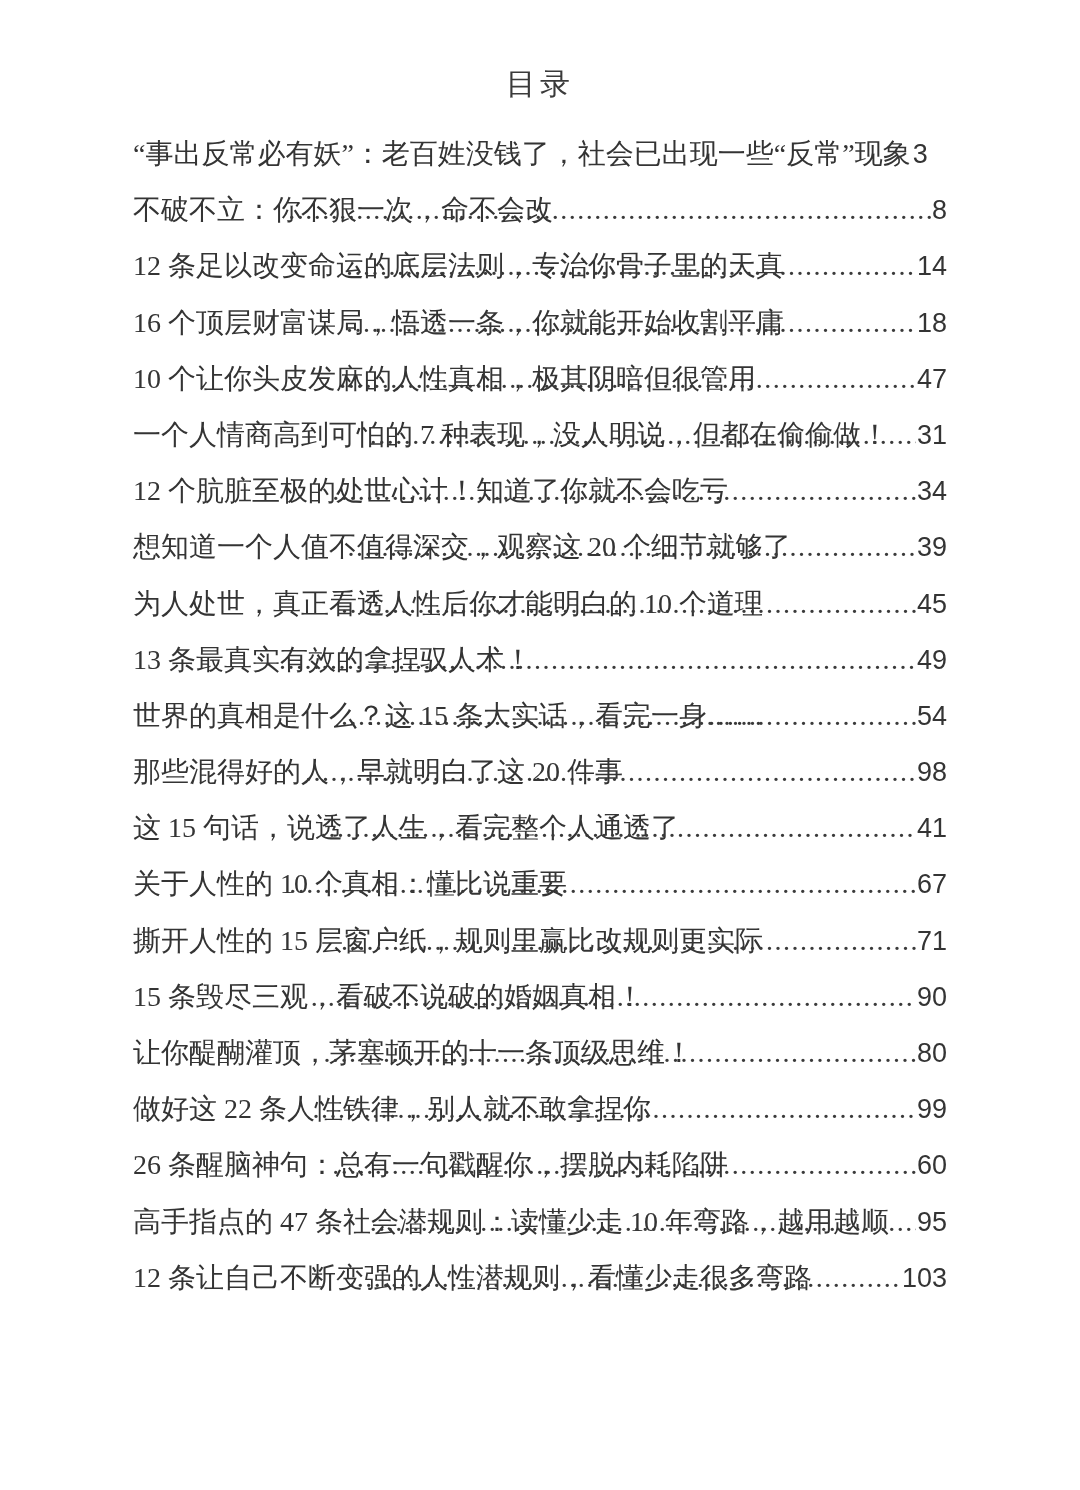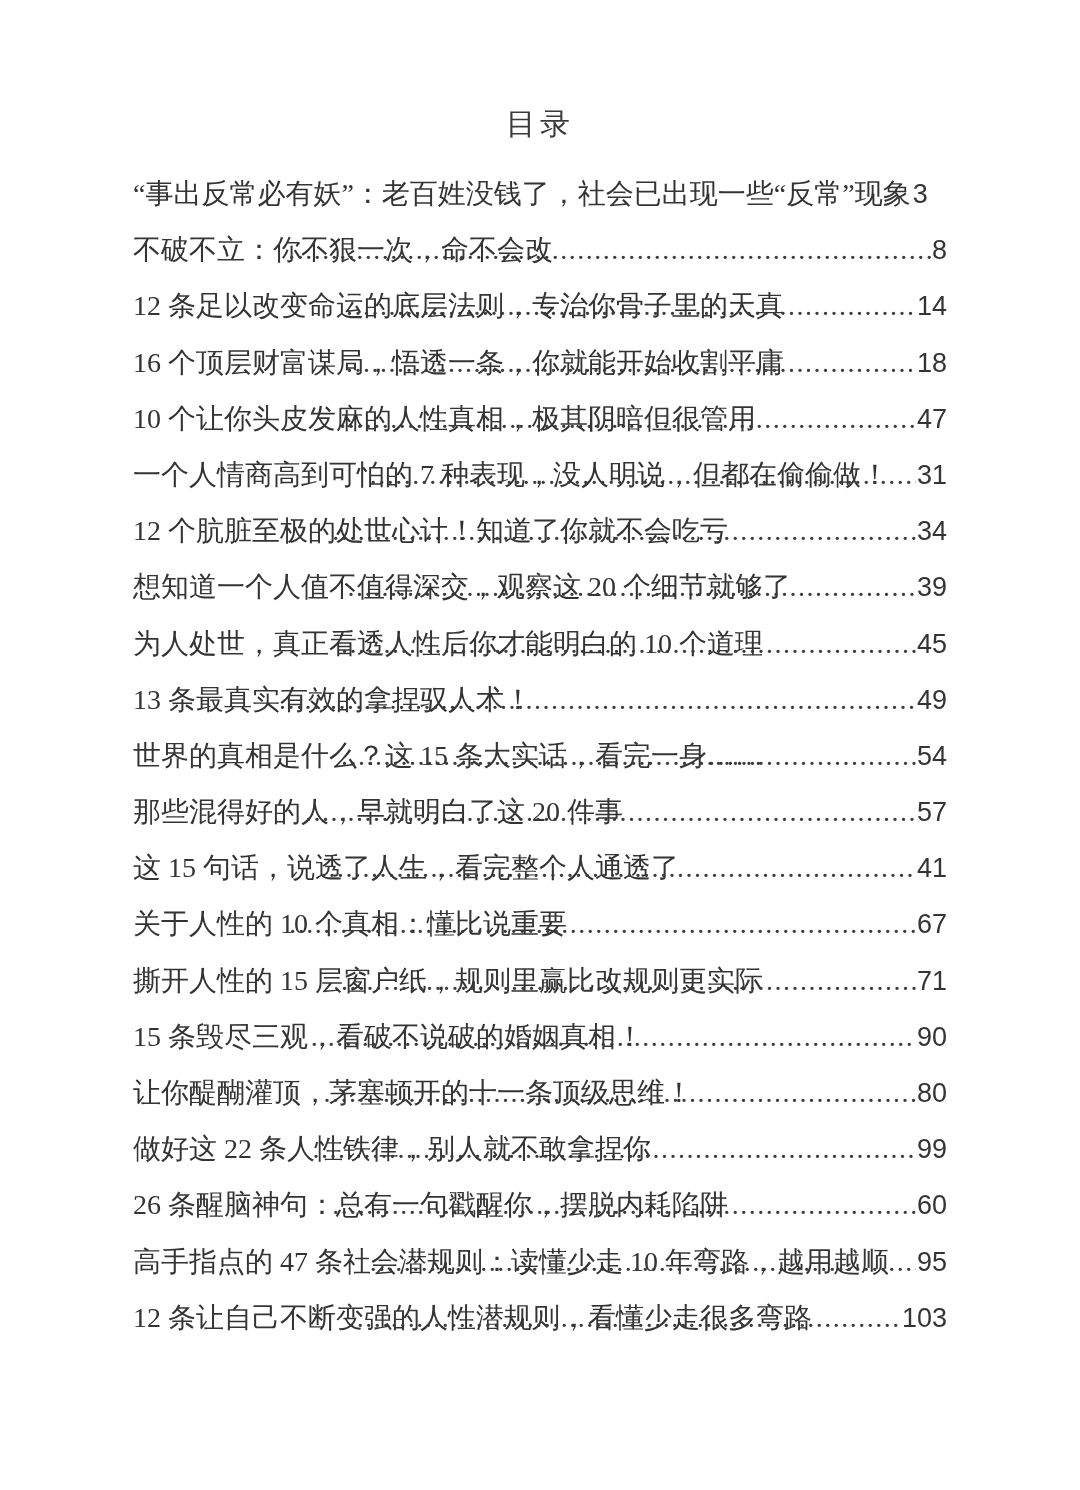--- a/index.html
+++ b/index.html
@@ -9,21 +9,21 @@
   }
   .doc-page {
     position: relative;
     width: 1080px;
     height: 1490px;
     background: #ffffff;
     font-family: "Liberation Serif", "DejaVu Serif", serif;
     color: #343434;
     overflow: hidden;
     box-sizing: border-box;
-    padding: 104px 133px 0 133px;
+    padding: 64px 133px 0 133px;
     border-radius: 22px;
   }
   .doc-title {
     text-align: center;
     font-size: 30px;
     line-height: 40px;
     height: 40px;
     letter-spacing: 4px;
     color: #3a3a3a;
     margin: 0 0 22px 0;
@@ -135,21 +135,21 @@
 
   <div class="toc-row">
     <span class="toc-title">世界的真相是什么？这 15 条大实话，看完一身……</span>
     <span class="toc-leader"></span>
     <span class="toc-page">54</span>
   </div>
 
   <div class="toc-row">
     <span class="toc-title">那些混得好的人，早就明白了这 20 件事</span>
     <span class="toc-leader"></span>
-    <span class="toc-page">57</span>
+    <span class="toc-page">98</span>
   </div>
 
   <div class="toc-row">
     <span class="toc-title">这 15 句话，说透了人生，看完整个人通透了</span>
     <span class="toc-leader"></span>
     <span class="toc-page">41</span>
   </div>
 
   <div class="toc-row">
     <span class="toc-title">关于人性的 10 个真相：懂比说重要</span>

